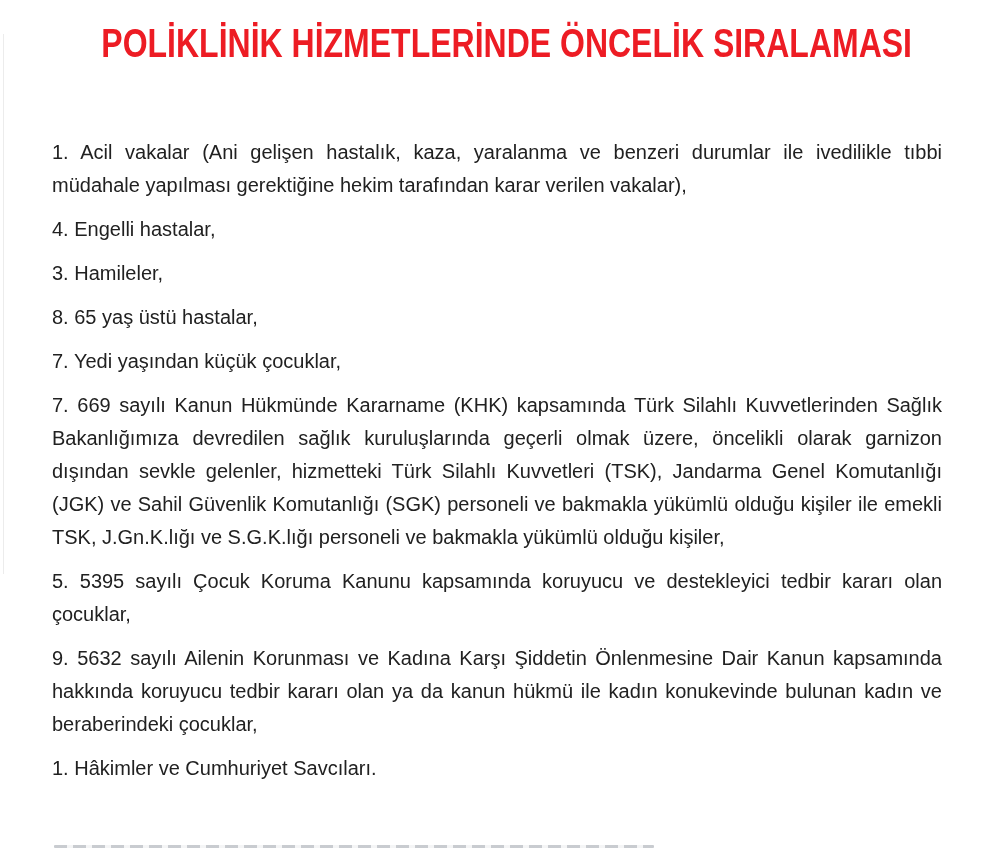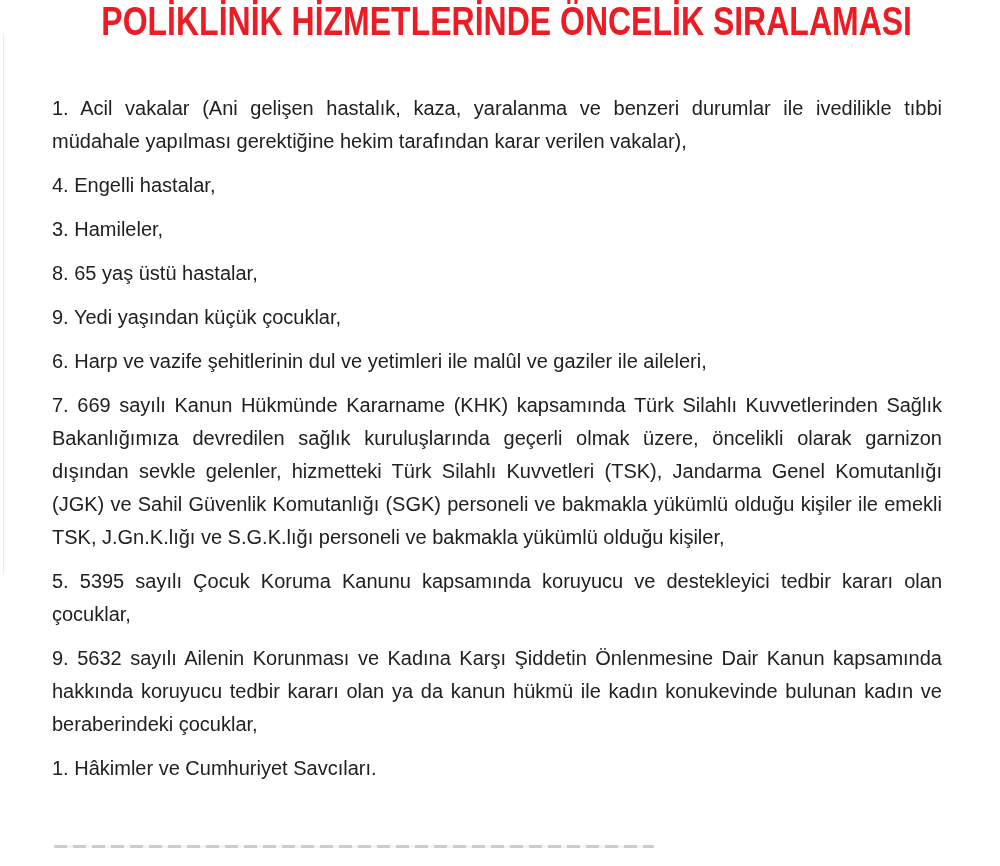--- a/index.html
+++ b/index.html
@@ -4,38 +4,39 @@
 <style>
   * { margin: 0; padding: 0; box-sizing: border-box; }
   html, body { background: #ffffff; }
   .page {
     position: relative;
     width: 1000px;
     height: 866px;
     background: #ffffff;
     overflow: hidden;
     font-family: "Liberation Sans", sans-serif;
+    padding-top: 22px;
   }
   .title-row {
     text-align: center;
     height: 42px;
     line-height: 42px;
     white-space: nowrap;
   }
   .title-row h1 {
     display: inline-block;
     font-size: 40px;
     font-weight: bold;
     color: #ed1c24;
     letter-spacing: 0px;
     transform: scaleX(0.80);
     transform-origin: center center;
   }
   .content {
-    margin-top: 50px;
+    margin-top: 72px;
     padding: 0 58px 0 52px;
   }
   .content p {
     font-size: 20px;
     line-height: 33px;
     color: #212121;
     text-align: justify;
     margin-bottom: 11px;
   }
   .page-edge-line {
@@ -67,22 +68,21 @@
 
   <div class="title-row">
     <h1>POLİKLİNİK HİZMETLERİNDE ÖNCELİK SIRALAMASI</h1>
   </div>
 
   <div class="content">
     <p>1. Acil vakalar (Ani gelişen hastalık, kaza, yaralanma ve benzeri durumlar ile ivedilikle tıbbi müdahale yapılması gerektiğine hekim tarafından karar verilen vakalar),</p>
     <p>4. Engelli hastalar,</p>
     <p>3. Hamileler,</p>
     <p>8. 65 yaş üstü hastalar,</p>
-    <p>9. Yedi yaşından küçük çocuklar,</p>
-    <p>6. Harp ve vazife şehitlerinin dul ve yetimleri ile malûl ve gaziler ile aileleri,</p>
+    <p>7. Yedi yaşından küçük çocuklar,</p>
     <p>7. 669 sayılı Kanun Hükmünde Kararname (KHK) kapsamında Türk Silahlı Kuvvetlerinden Sağlık Bakanlığımıza devredilen sağlık kuruluşlarında geçerli olmak üzere, öncelikli olarak garnizon dışından sevkle gelenler, hizmetteki Türk Silahlı Kuvvetleri (TSK), Jandarma Genel Komutanlığı (JGK) ve Sahil Güvenlik Komutanlığı (SGK) personeli ve bakmakla yükümlü olduğu kişiler ile emekli TSK, J.Gn.K.lığı ve S.G.K.lığı personeli ve bakmakla yükümlü olduğu kişiler,</p>
     <p>5. 5395 sayılı Çocuk Koruma Kanunu kapsamında koruyucu ve destekleyici tedbir kararı olan çocuklar,</p>
     <p>9. 5632 sayılı Ailenin Korunması ve Kadına Karşı Şiddetin Önlenmesine Dair Kanun kapsamında hakkında koruyucu tedbir kararı olan ya da kanun hükmü ile kadın konukevinde bulunan kadın ve beraberindeki çocuklar,</p>
     <p>1. Hâkimler ve Cumhuriyet Savcıları.</p>
   </div>
 
   <div class="page-edge-line"></div>
   <div class="cutoff-line-artifact"></div>
 
 </div>

